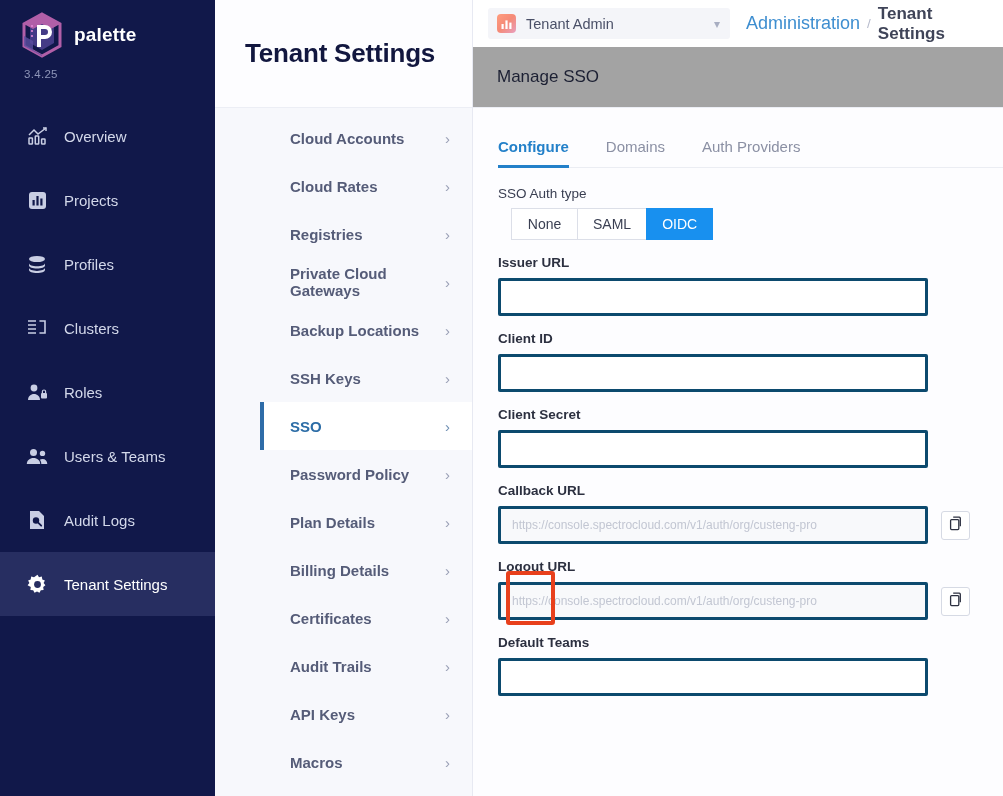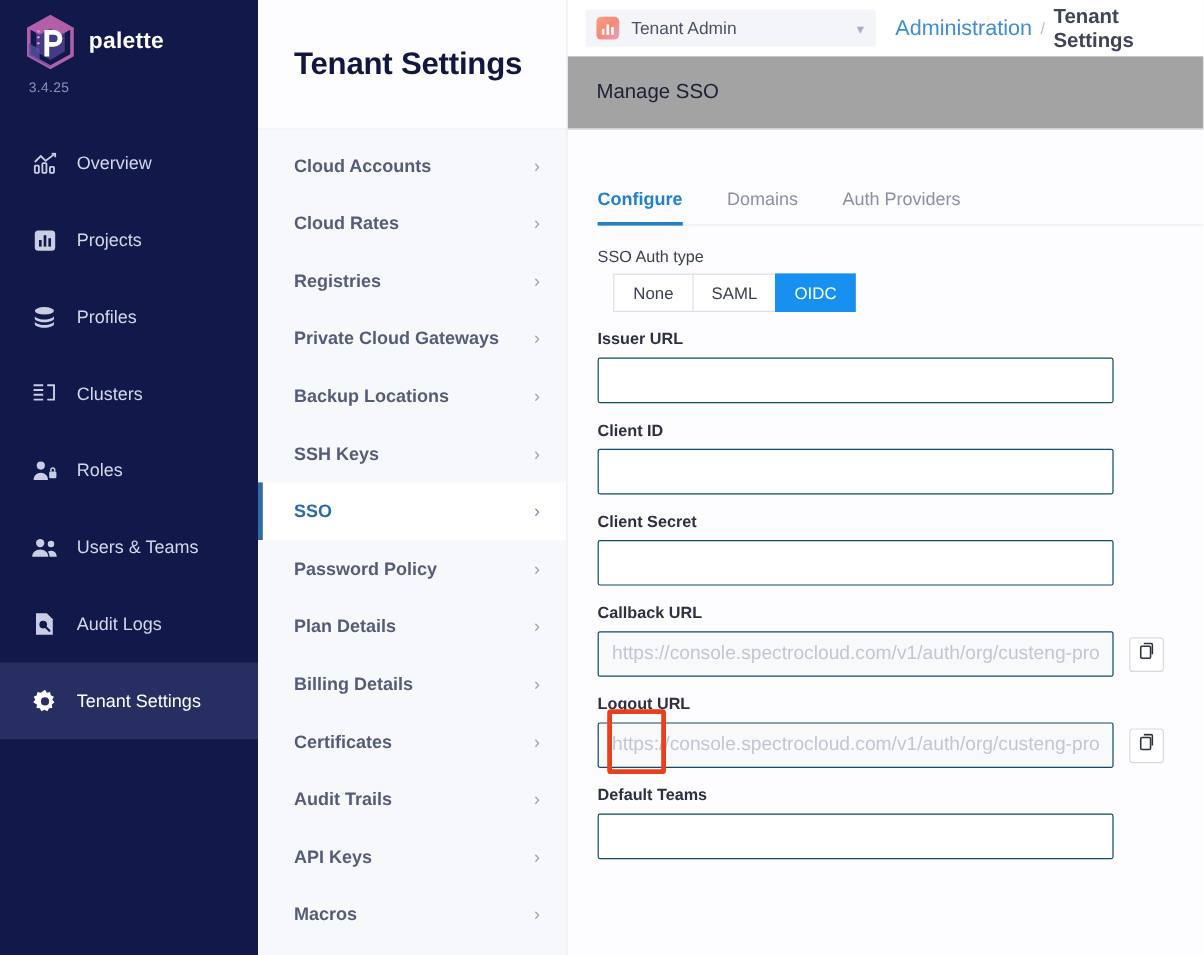--- a/index.html
+++ b/index.html
@@ -57,21 +57,21 @@
     display: flex; align-items: center;
     padding-left: 30px;
     background: #fdfdff;
     border-bottom: 1px solid #eceef5;
     position: relative; z-index: 2;
   }
   .mid-title {
     font-size: 26px; font-weight: 700; color: #12173f;
     letter-spacing: -.2px;
   }
-  .mid-list { flex: 1; overflow: hidden; padding-top: 6px; }
+  .mid-list { flex: 1; overflow: hidden; padding-top: 6px; padding-left: 45px; }
   .mid-item {
     display: flex; align-items: center; justify-content: space-between;
     height: 48px; padding: 0 22px 0 30px;
     font-size: 15px; font-weight: 600; color: #555c78;
     cursor: pointer;
     border-left: 4px solid transparent;
     padding-left: 26px;
   }
   .mid-item .chev { color: #9aa0b6; font-weight: 400; font-size: 15px; line-height: 1; }
   .mid-item.active {
@@ -120,21 +120,21 @@
     height: 61px; flex: 0 0 61px;
     display: flex; align-items: center;
     padding-left: 24px;
     background: #a3a3a3;
     border-bottom: 1px solid #eceef5;
   }
   .main-title { font-size: 17px; color: #1c2033; font-weight: 400; }
 
   .content { flex: 1; padding: 30px 0 0 25px; overflow: hidden; position: relative; }
 
-  .tabs { display: flex; align-items: flex-start; border-bottom: 1px solid #ebedf3; margin-top: 20px; }
+  .tabs { display: flex; align-items: flex-start; border-bottom: 1px solid #ebedf3; }
   .tab {
     font-size: 15px; color: #8b90a4;
     padding: 0 0 12px 0; margin-right: 37px;
     cursor: pointer; position: relative; font-weight: 400;
   }
   .tab.active { color: #2380c9; font-weight: 700; }
   .tab.active::after {
     content: ""; position: absolute; left: 0; right: 0; bottom: -1px;
     height: 3px; background: #2380c9;
   }
@@ -156,24 +156,24 @@
     border-right: none;
     cursor: pointer;
   }
   .seg-btn:last-child { border-right: 1px solid #dcdfe8; }
   .seg-btn.active {
     background: #1890ef; color: #ffffff;
     border-color: #1890ef;
   }
   .txt-input {
     width: 430px; height: 38px;
-    border: 1px solid #0c4a6e;
+    border: 3px solid #0c4a6e;
     border-radius: 2px;
     background: #ffffff;
-    font-size: 16px; color: #2c3040;
+    font-size: 12px; color: #2c3040;
     padding: 0 11px;
     font-family: "Liberation Sans", sans-serif;
     outline: none;
   }
   .txt-input.readonly {
     background: #f8f9fb;
     color: #b7bbc9;
   }
   .txt-input.readonly::placeholder { color: #c2c6d2; }
   .copy-btn {

